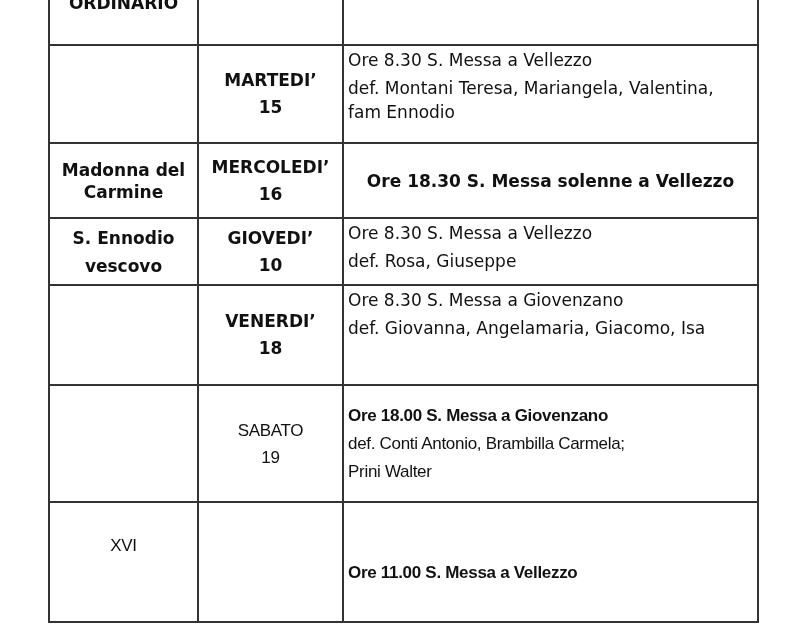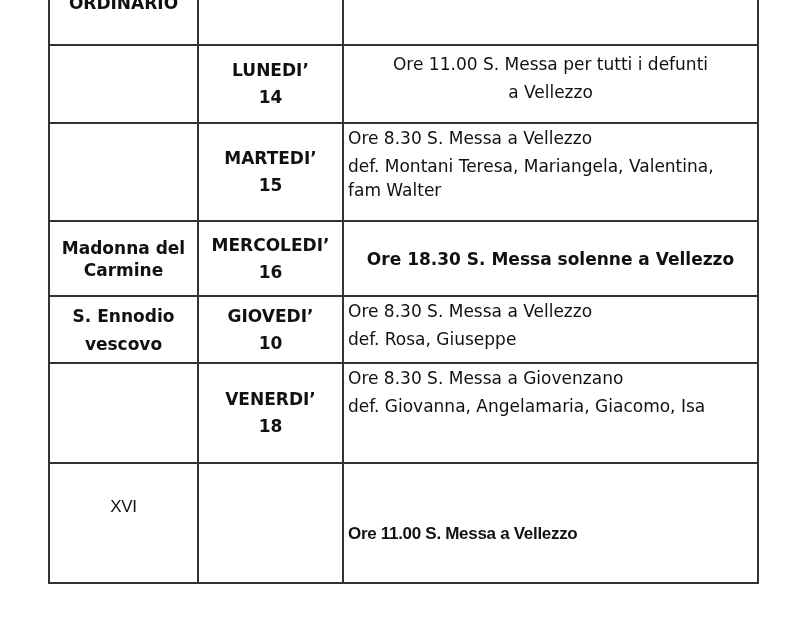--- a/index.html
+++ b/index.html
@@ -22,42 +22,31 @@
 <table class="tbl">
   <tbody>
       <tr style="height:84px;">
     <td class="c1" style="vertical-align:bottom; padding-bottom:30px;">
       <span>ORDINARIO</span>
     </td>
     <td class="c2"></td>
     <td class="c3"></td>
   </tr>
 
-  <tr style="height:78px;">
-    <td class="c1"></td>
-    <td class="c2">
-      <span class="line">LUNEDI’</span>
-      <span class="line">14</span>
-    </td>
-    <td class="c3 center" style="vertical-align:top; padding-top:4px;">
-      <span class="line">Ore 11.00 S. Messa per tutti i defunti</span>
-      <span class="line">a Vellezzo</span>
-    </td>
-  </tr>
 
   <tr style="height:98px;">
     <td class="c1"></td>
     <td class="c2">
       <span class="line">MARTEDI’</span>
       <span class="line">15</span>
     </td>
     <td class="c3" style="vertical-align:top;">
       <span class="line">Ore 8.30 S. Messa a Vellezzo</span>
       <span class="line">def. Montani Teresa, Mariangela, Valentina,</span>
-      <span class="line tight">fam Walter</span>
+      <span class="line tight">fam Ennodio</span>
     </td>
   </tr>
 
   <tr style="height:75px;">
     <td class="c1">
       <span class="line">Madonna del</span>
       <span class="line">Carmine</span>
     </td>
     <td class="c2">
       <span class="line">MERCOLEDI’</span>
@@ -88,20 +77,32 @@
     <td class="c2">
       <span class="line">VENERDI’</span>
       <span class="line">18</span>
     </td>
     <td class="c3" style="vertical-align:top;">
       <span class="line">Ore 8.30 S. Messa a Giovenzano</span>
       <span class="line">def. Giovanna, Angelamaria, Giacomo, Isa</span>
     </td>
   </tr>
 
+  <tr style="height:117px;">
+    <td class="c1"></td>
+    <td class="c2 narrow" style="font-weight:normal;">
+      <span class="line">SABATO</span>
+      <span class="line">19</span>
+    </td>
+    <td class="c3 narrow">
+      <span class="line bold">Ore 18.00 S. Messa a Giovenzano</span>
+      <span class="line">def. Conti Antonio, Brambilla Carmela;</span>
+      <span class="line">Prini Walter</span>
+    </td>
+  </tr>
 
   <tr style="height:120px;">
     <td class="c1 narrow" style="vertical-align:top; padding-top:32px; font-weight:normal;">
       <span class="line">XVI</span>
     </td>
     <td class="c2"></td>
     <td class="c3 narrow bold" style="vertical-align:top; padding-top:56px;">
       <span class="line">Ore 11.00 S. Messa a Vellezzo</span>
     </td>
   </tr>

